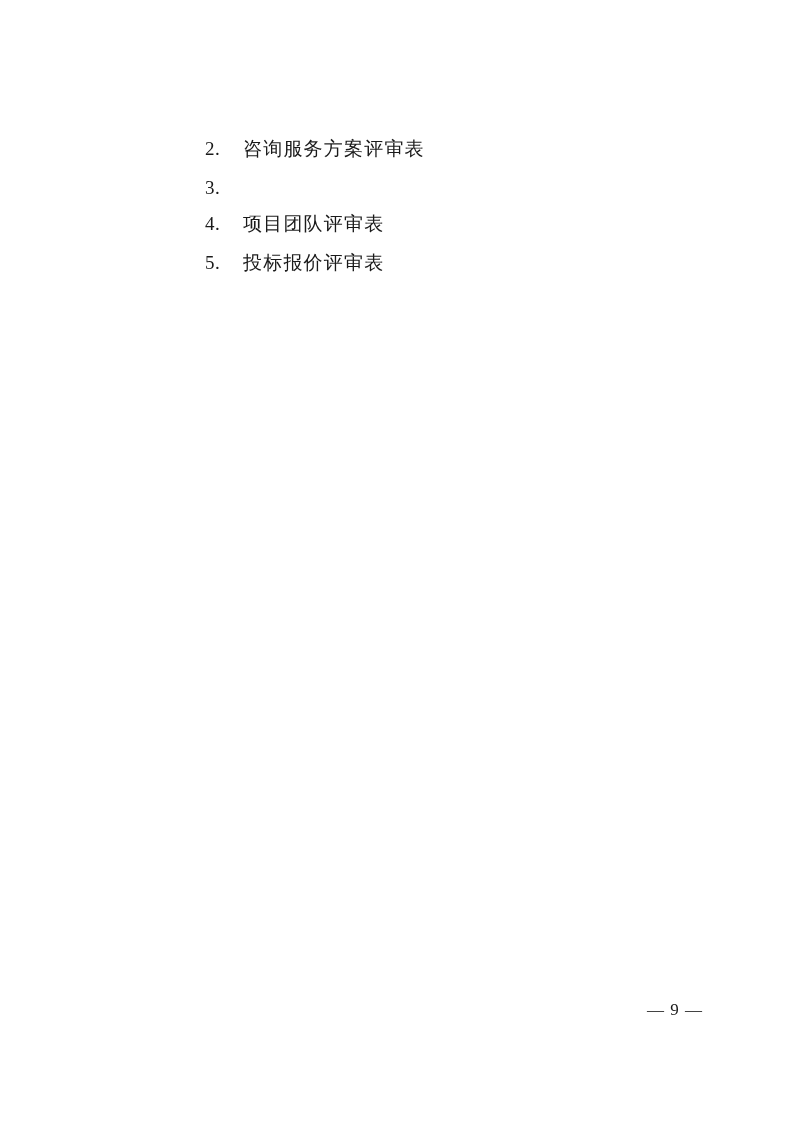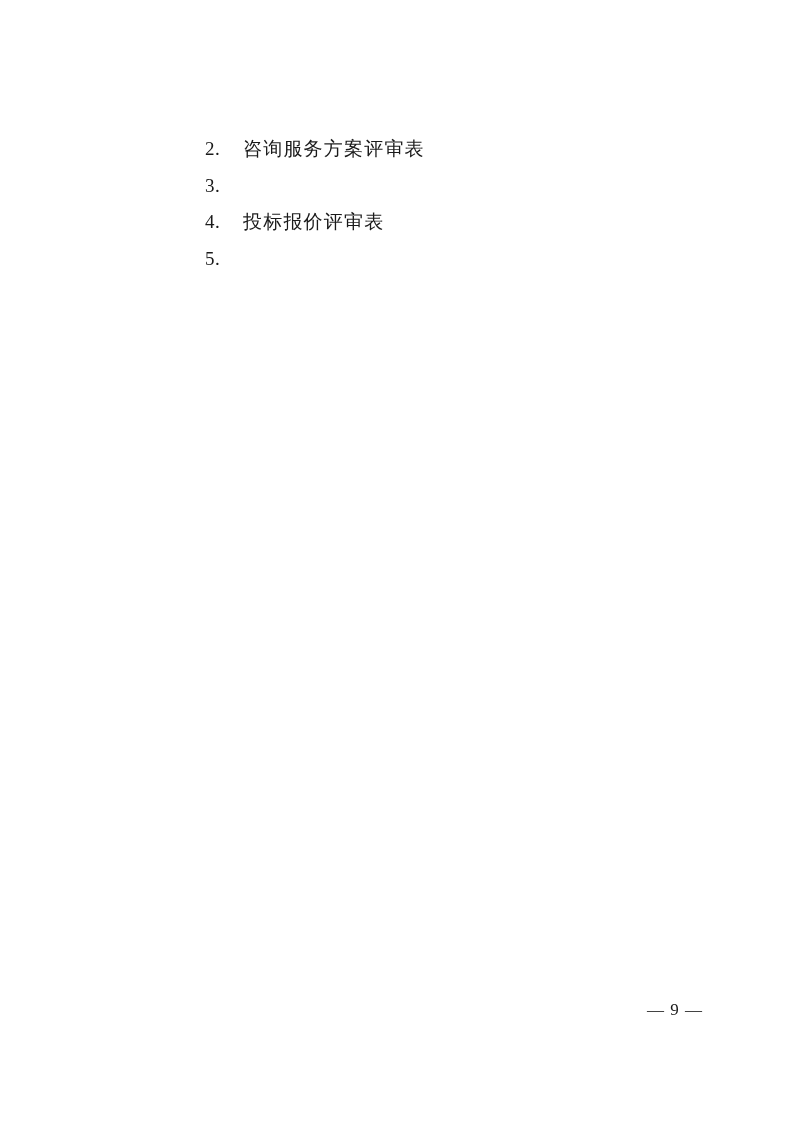--- a/index.html
+++ b/index.html
@@ -37,21 +37,21 @@
   }
   .list-marker {
     font-family: "Liberation Serif", serif;
     font-size: 19px;
     color: #1a1a1a;
     width: 38px;
     flex: 0 0 38px;
     letter-spacing: 0.5px;
   }
   .list-text {
-    font-family: Liberation Sans, sans-serif;
+    font-family: Liberation Mono, monospace;
     font-size: 19px;
     color: #1a1a1a;
     letter-spacing: 1.2px;
   }
   .page-number {
     position: absolute;
     left: 0;
     right: 96px;
     top: 1000px;
     text-align: right;
@@ -72,24 +72,25 @@
       <span class="list-marker">2.</span>
       <span class="list-text">咨询服务方案评审表</span>
     </div>
 
     <div class="list-item">
       <span class="list-marker">3.</span>
     </div>
 
     <div class="list-item">
       <span class="list-marker">4.</span>
-      <span class="list-text">投标报价评审表</span>
+      <span class="list-text">项目团队评审表</span>
     </div>
 
     <div class="list-item">
       <span class="list-marker">5.</span>
+      <span class="list-text">投标报价评审表</span>
     </div>
 
   </div>
 
   <div class="page-number">— 9 —</div>
 
 </div>
 
 </body></html>

